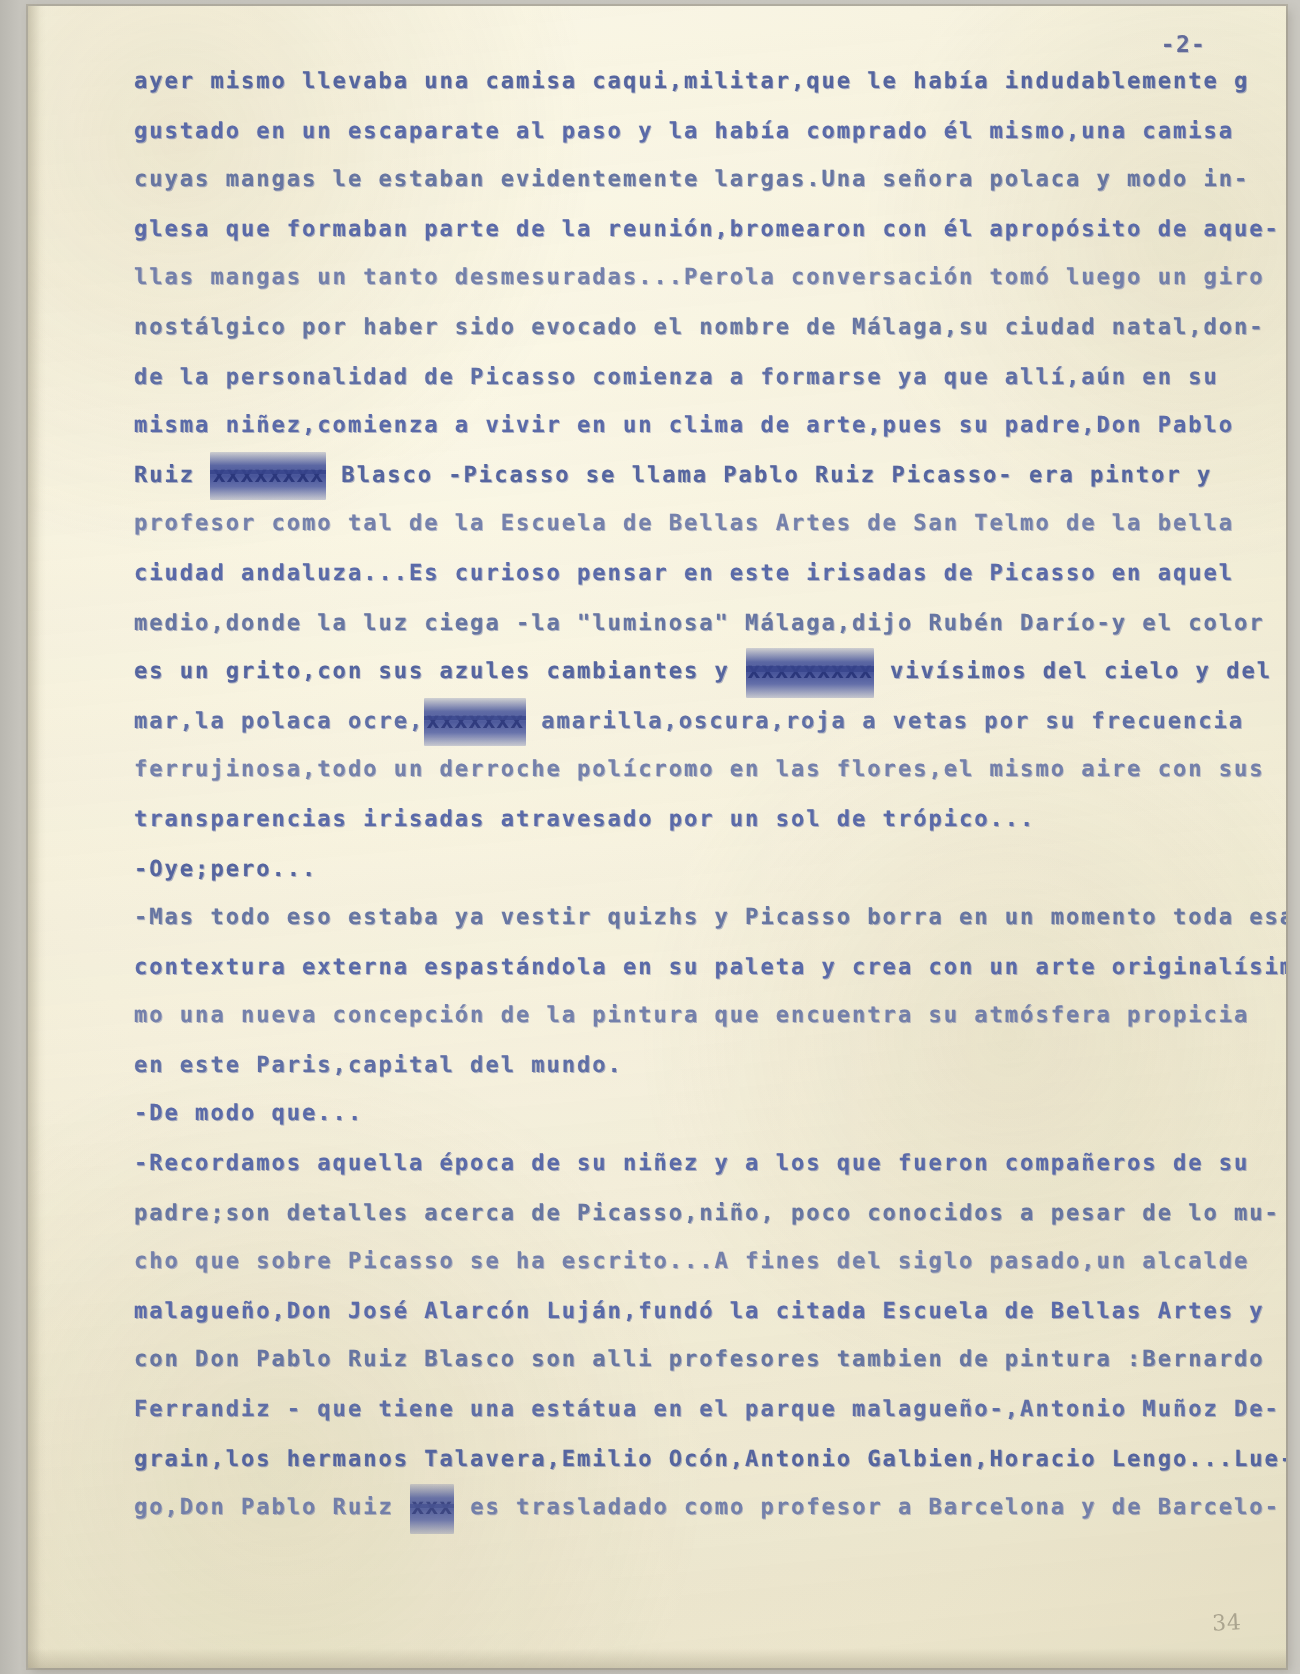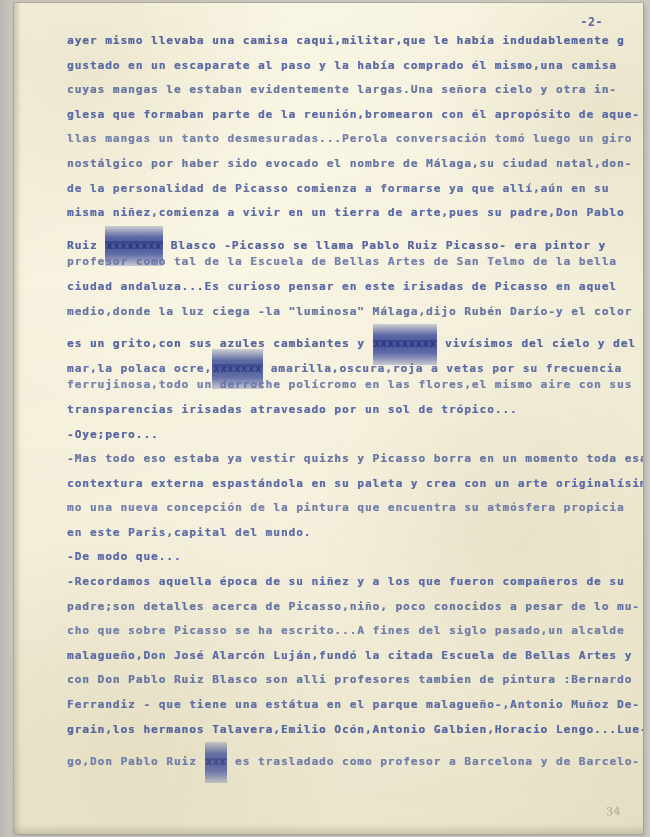--- a/index.html
+++ b/index.html
@@ -140,21 +140,21 @@
     display: inline-block;
     position: relative;
     background: linear-gradient(180deg,
         rgba(86,100,165,0.25) 0%,
         rgba(70,84,155,0.88) 28%,
         rgba(62,76,150,0.95) 50%,
         rgba(74,88,160,0.85) 72%,
         rgba(90,104,170,0.30) 100%);
     color: rgba(40,52,120,0.92);
     letter-spacing: 0.3px;
-    padding: 8px 1px;
+    padding: 0 1px;
     border-radius: 0.5px;
     text-shadow: none;
     vertical-align: baseline;
   }
   .xout::after {
     content: "";
     position: absolute;
     left: 0; right: 0;
     top: 38%;
     height: 2.4px;
@@ -172,26 +172,26 @@
     <div class="fold-left"></div>
     <div class="fold-bottom"></div>
 
     <div class="typed">
 
       <div class="pagenum">-2-</div>
 
       <div class="lines" id="lines-container">
           <div class="ln"><span>ayer mismo llevaba una camisa caqui,militar,que le había indudablemente g</span></div>
           <div class="ln"><span>gustado en un escaparate al paso y la había comprado él mismo,una camisa</span></div>
-          <div class="ln"><span>cuyas mangas le estaban evidentemente largas.Una señora cielo y otra in-</span></div>
+          <div class="ln"><span>cuyas mangas le estaban evidentemente largas.Una señora polaca y modo in-</span></div>
           <div class="ln"><span>glesa que formaban parte de la reunión,bromearon con él apropósito de aque-</span></div>
           <div class="ln"><span>llas mangas un tanto desmesuradas...Perola conversación tomó luego un giro</span></div>
           <div class="ln"><span>nostálgico por haber sido evocado el nombre de Málaga,su ciudad natal,don-</span></div>
           <div class="ln"><span>de la personalidad de Picasso comienza a formarse ya que allí,aún en su</span></div>
-          <div class="ln"><span>misma niñez,comienza a vivir en un tierra  de arte,pues su padre,Don Pablo</span></div>
+          <div class="ln"><span>misma niñez,comienza a vivir en un clima  de arte,pues su padre,Don Pablo</span></div>
           <div class="ln"><span>Ruiz </span><span class="xout">xxxxxxxx</span><span> Blasco -Picasso se llama Pablo Ruiz Picasso- era pintor y</span></div>
           <div class="ln"><span>profesor como tal de la Escuela de Bellas Artes de San Telmo de la bella</span></div>
           <div class="ln"><span>ciudad andaluza...Es curioso pensar en este irisadas de Picasso en aquel</span></div>
           <div class="ln"><span>medio,donde la luz ciega -la "luminosa" Málaga,dijo Rubén Darío-y el color</span></div>
           <div class="ln"><span>es un grito,con sus azules cambiantes y </span><span class="xout">xxxxxxxxx</span><span> vivísimos del cielo y del</span></div>
           <div class="ln"><span>mar,la polaca ocre,</span><span class="xout">xxxxxxx</span><span>  amarilla,oscura,roja a vetas por su frecuencia</span></div>
           <div class="ln"><span>ferrujinosa,todo un derroche polícromo en las flores,el mismo aire con sus</span></div>
           <div class="ln"><span>transparencias irisadas atravesado por un sol de trópico...</span></div>
           <div class="ln"><span>-Oye;pero...</span></div>
           <div class="ln"><span>-Mas todo eso estaba ya vestir quizhs y Picasso borra en un momento toda esa</span></div>

